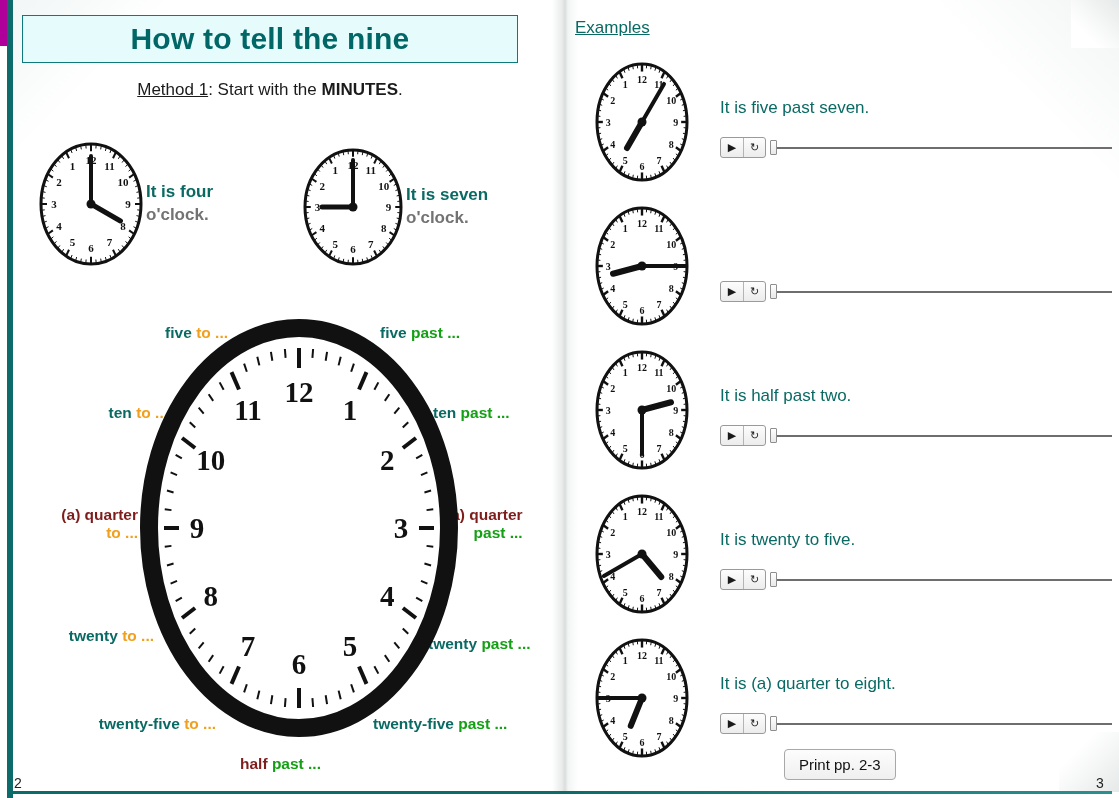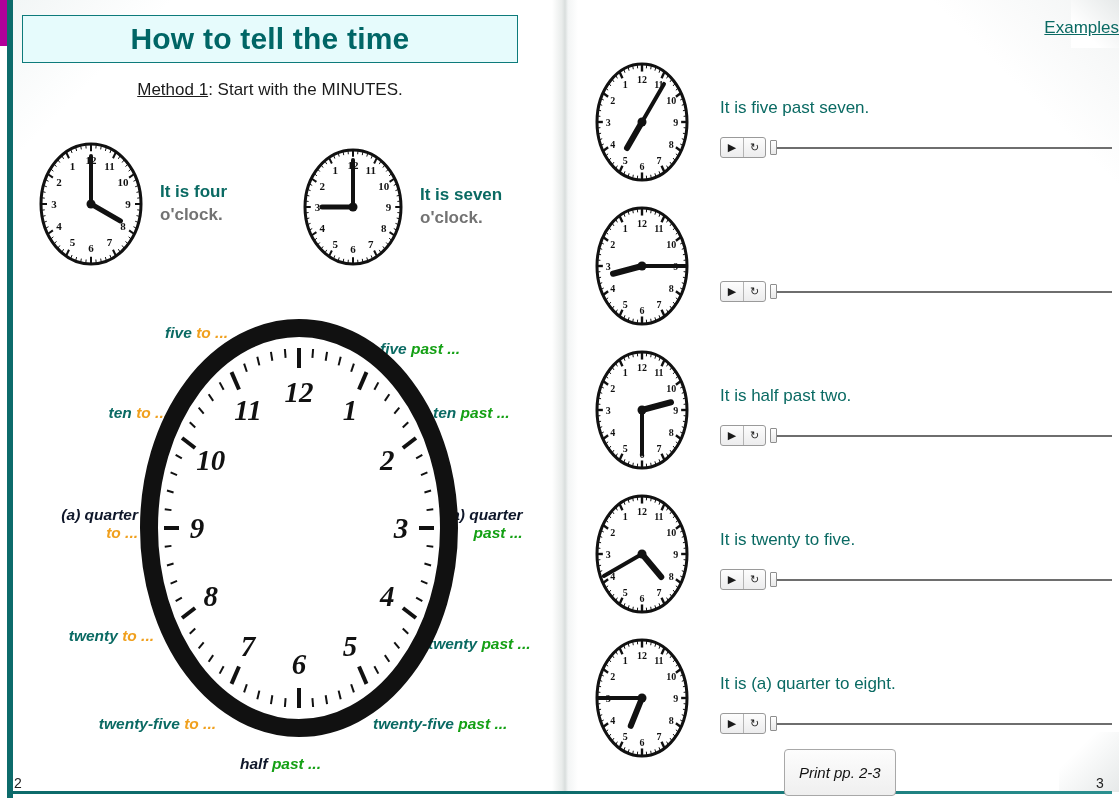--- a/index.html
+++ b/index.html
@@ -52,47 +52,47 @@
     display: flex; align-items: center; justify-content: center;
   }
   .title-text {
     font-size: 30px; font-weight: bold; color: #066; letter-spacing: .2px;
   }
   .method-line {
     position: absolute; left: 22px; top: 80px; width: 496px;
     text-align: center; font-size: 17px; color: #1b1b1b;
   }
   .method-line .u { text-decoration: underline; }
-  .method-line .b { font-weight: normal; }
+  .method-line .b { font-weight: bold; }
 
   
   .mini-row { position: absolute; display: flex; align-items: center; }
-  .mini-caption { margin-left: 14px; font-size: 17px; font-weight: bold; line-height: 1.35; }
+  .mini-caption { font-size: 17px; font-weight: bold; line-height: 1.35; }
   .cap-teal { color: #0a6a63; }
   .cap-red  { color: #737373; }
 
   
-  .bigclock-wrap { position: absolute; left: 18px; top: 308px; width: 528px; height: 470px; font-style: italic; }
+  .bigclock-wrap { position: absolute; left: 18px; top: 308px; width: 528px; height: 470px; }
   .bigclock { position: absolute; left: 122px; top: 10px; width: 318px; height: 420px; }
 
   .ring-lbl { position: absolute; font-size: 15.5px; font-weight: bold; white-space: nowrap; }
   .c-teal   { color: #0a6a63; }
   .c-orange { color: #f0a01e; }
   .c-green  { color: #14a014; }
-  .c-red    { color: #0f172a; }
+  .c-red    { color: #7f1d1d; }
   .ring-lbl.right { text-align: right; }
 
   .pagenum {
     position: absolute; font-size: 14px; color: #222;
   }
 
   
   .examples-head {
     position: absolute; left: 575px; top: 18px; width: 544px;
-    text-align: right; font-size: 17px; color: #0a6a63;
+    text-align: left; font-size: 17px; color: #0a6a63;
     text-decoration: underline;
   }
   .ex-row { position: absolute; left: 592px; width: 510px; height: 140px; }
   .ex-clock { position: absolute; left: 0; top: 0; width: 100px; height: 125px; }
   .ex-text {
     position: absolute; left: 128px; top: 38px;
     font-size: 17px; color: #0a6a63; white-space: nowrap;
   }
   .player { position: absolute; left: 128px; top: 77px; display: flex; align-items: center; }
   .btn-group {
@@ -105,42 +105,41 @@
   }
   .pbtn + .pbtn { border-left: 1px solid #b4b4b4; }
   .seek { display: flex; align-items: center; margin-left: 4px; }
   .seek-thumb {
     width: 7px; height: 15px; border: 1px solid #8e8e8e; border-radius: 1px;
     background: linear-gradient(to bottom,#fff,#e8e8e8);
   }
   .seek-track { width: 335px; height: 2px; background: #6e6e6e; }
   .print-btn {
     position: absolute; left: 784px; top: 749px;
-    padding: 14px 14px; font-size: 15px; color: #111;
+    padding: 6px 14px; font-size: 15px; color: #111;
     border: 1px solid #a8a8a8; border-radius: 4px;
     background: linear-gradient(to bottom,#fdfdfd,#efefef);
-    font-style: italic;
   }
 </style>
 </head>
 <body>
 
 <div id="stage">
 
   <div class="page-left"></div>
   <div class="page-right"></div>
   <div class="gutter"></div>
   <div class="corner-fold-tr"></div>
   <div class="corner-fold-br"></div>
   <div class="left-edge"></div>
   <div class="magenta-tab"></div>
   <div class="bottom-rule"></div>
 
   <div class="title-box">
-    <span class="title-text">How to tell the time</span>
+    <span class="title-text">How to tell the nine</span>
   </div>
 
   <div class="method-line">
     <span class="u">Method 1</span><span>: Start with the </span><span class="b">MINUTES</span><span>.</span>
   </div>
 
   <div class="mini-row" style="left:36px; top:140px;">
     <svg width="110" height="128" viewBox="0 0 110 128">
       <ellipse cx="55" cy="64" rx="50" ry="60" fill="#fff" stroke="#111" stroke-width="3"></ellipse>
       <g id="m1t">
@@ -330,21 +329,21 @@
     </div>
     <div class="ring-lbl right" style="left:-4px; top:319px; width:140px;">
       <span class="c-teal">twenty</span>
       <span class="c-orange">to ...</span>
     </div>
     <div class="ring-lbl right" style="left:18px; top:407px; width:180px;">
       <span class="c-teal">twenty-five</span>
       <span class="c-orange">to ...</span>
     </div>
 
-    <div class="ring-lbl" style="left:362px; top:16px;margin-top:16px;">
+    <div class="ring-lbl" style="left:362px; top:16px;">
       <span class="c-teal">five</span>
       <span class="c-green">past ...</span>
     </div>
     <div class="ring-lbl" style="left:415px; top:96px;text-align:center;">
       <span class="c-teal">ten</span>
       <span class="c-green">past ...</span>
     </div>
     <div class="ring-lbl" style="left:428px; top:198px;">
       <div><span class="c-red">(a) quarter</span></div>
       <div style="text-align:right;"><span class="c-green">past ...</span></div>

